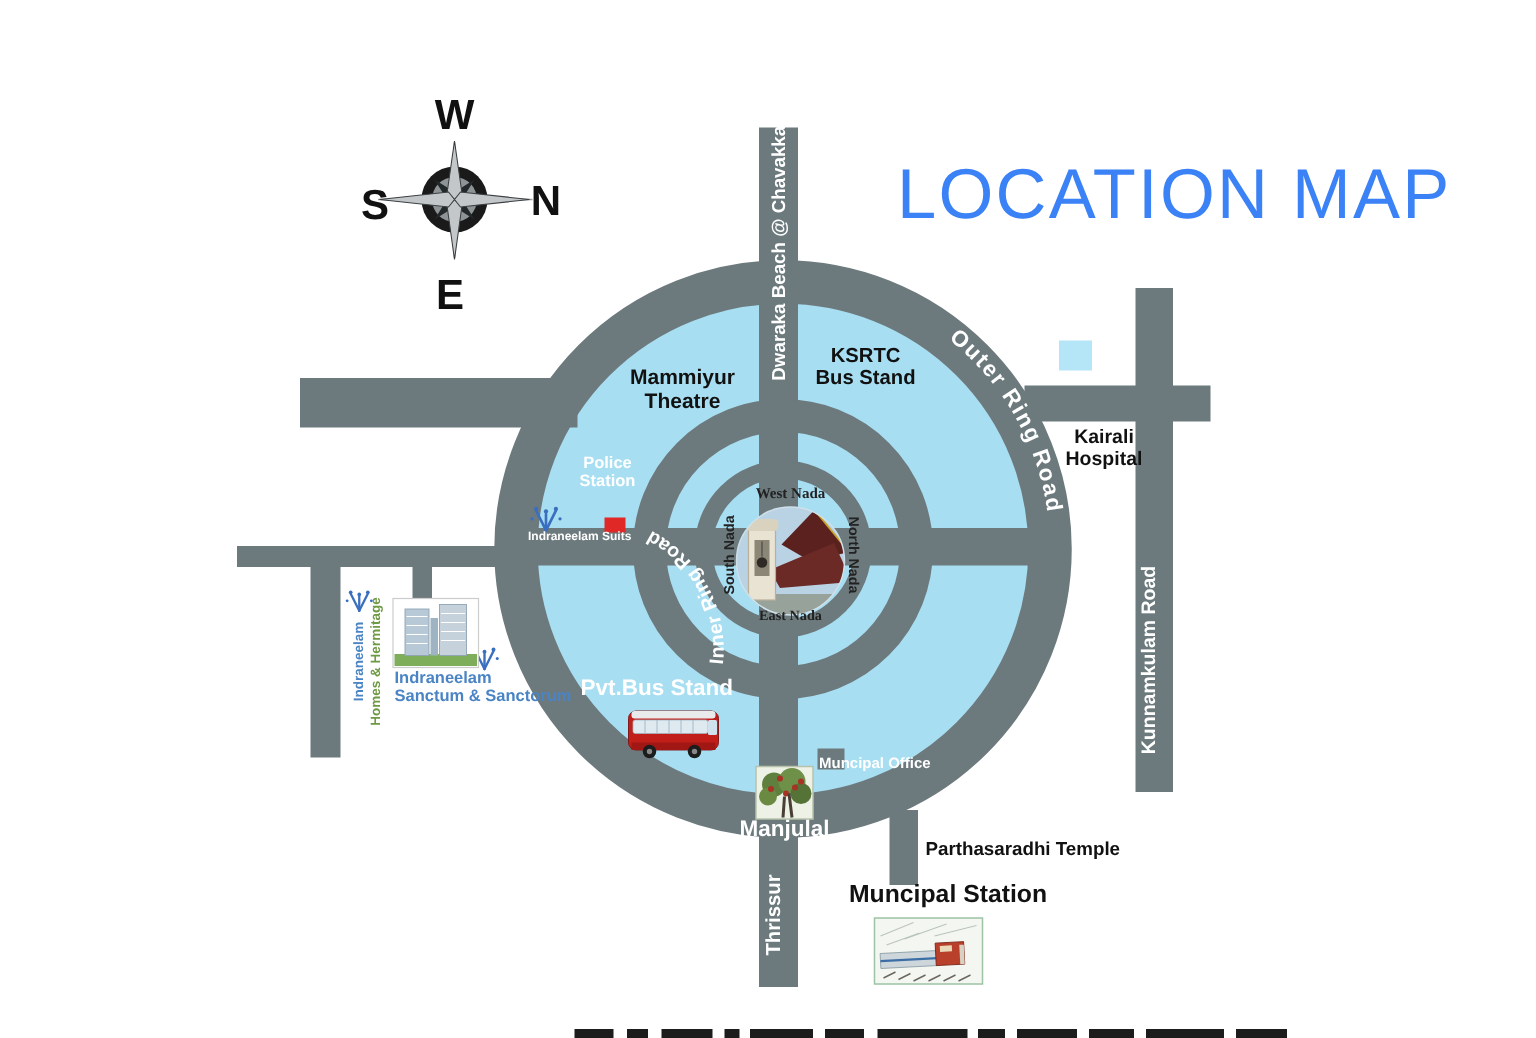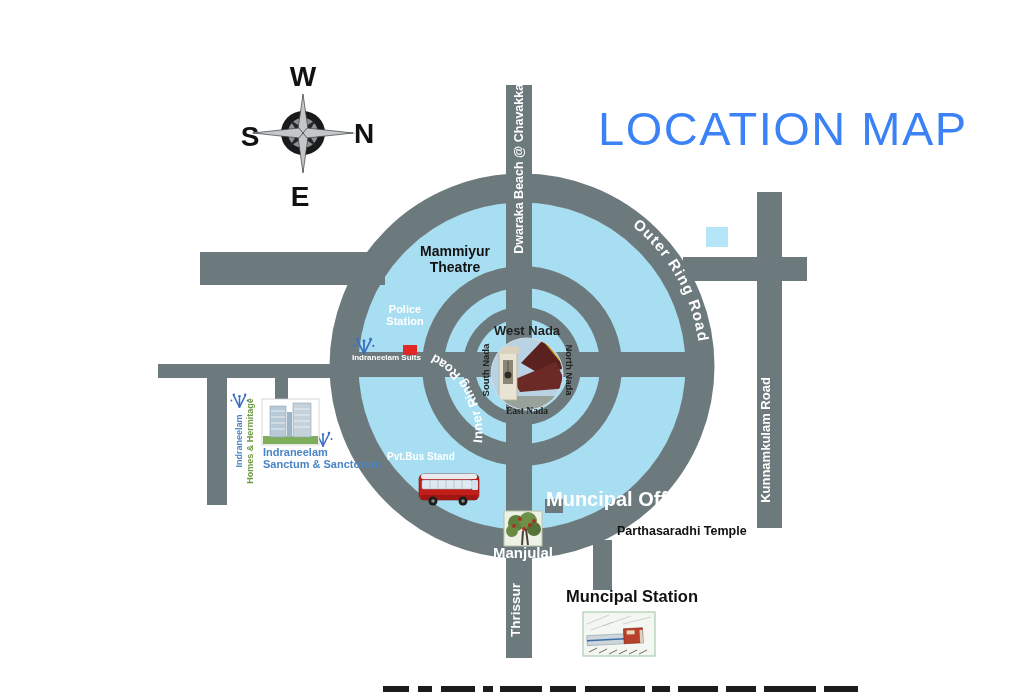--- a/index.html
+++ b/index.html
@@ -211,38 +211,42 @@
   </g>
 </svg>
 
 <div class="lbl title" style="left:598px;top:103px;">LOCATION MAP</div>
 
 <div class="lbl b white" style="left:212px;top:259px;font-size:15px;margin-top:44px;">Ernakulam</div>
 
 <div class="lbl b dark ctr" style="left:395px;top:244px;width:120px;font-size:14px;">Mammiyur
 Theatre</div>
 
-
-
+<div class="lbl b dark ctr" style="left:517px;top:229px;width:120px;font-size:13.5px;">KSRTC
+Bus Stand</div>
+
+
+<div class="lbl b dark ctr" style="left:676px;top:284px;width:120px;font-size:13px;">Kairali
+Hospital</div>
 
 <div class="lbl b white ctr" style="left:355px;top:304px;width:100px;font-size:11px;line-height:1.05;">Police
 Station</div>
 
 <div class="lbl white" style="left:352px;top:354px;font-size:8px;font-weight:bold;">Indraneelam Suits</div>
 
-<div class="lbl b white" style="left:387px;top:451px;font-size:10px;">Pvt.Bus Stand</div>
-
-<div class="lbl b white" style="left:546px;top:488px;font-size:20px;">Muncipal Office</div>
+<div class="lbl b white" style="left:387px;top:451px;font-size:15px;">Pvt.Bus Stand</div>
+
+<div class="lbl b white" style="left:546px;top:504px;font-size:10px;">Muncipal Office</div>
 
 <div class="lbl b white ctr" style="left:473px;top:545px;width:100px;font-size:15px;">Manjulal</div>
 
-<div class="lbl b dark" style="left:617px;top:524px;font-size:12.5px;">Parthasaradhi Temple</div>
+<div class="lbl b dark" style="left:617px;top:559px;font-size:12.5px;">Parthasaradhi Temple</div>
 
 <div class="lbl b dark" style="left:566px;top:587px;font-size:16.5px;">Muncipal Station</div>
 
 <div class="lbl b brandblue" style="left:263px;top:446px;font-size:11px;">Indraneelam
 Sanctum &amp; Sanctorum</div>
 
-<div class="lbl b ctr" style="left:487px;top:324px;width:80px;font-size:13px;color:#222;">West Nada</div>
+<div class="lbl b ctr" style="left:487px;top:324px;width:80px;font-size:10px;color:#222;font-family:Liberation Serif, serif;">West Nada</div>
 
 <div class="lbl b ctr" style="left:487px;top:406px;width:80px;font-size:9.5px;color:#222;font-family:Liberation Serif, serif;">East Nada</div>
 
 </div>
 
 </body></html>

